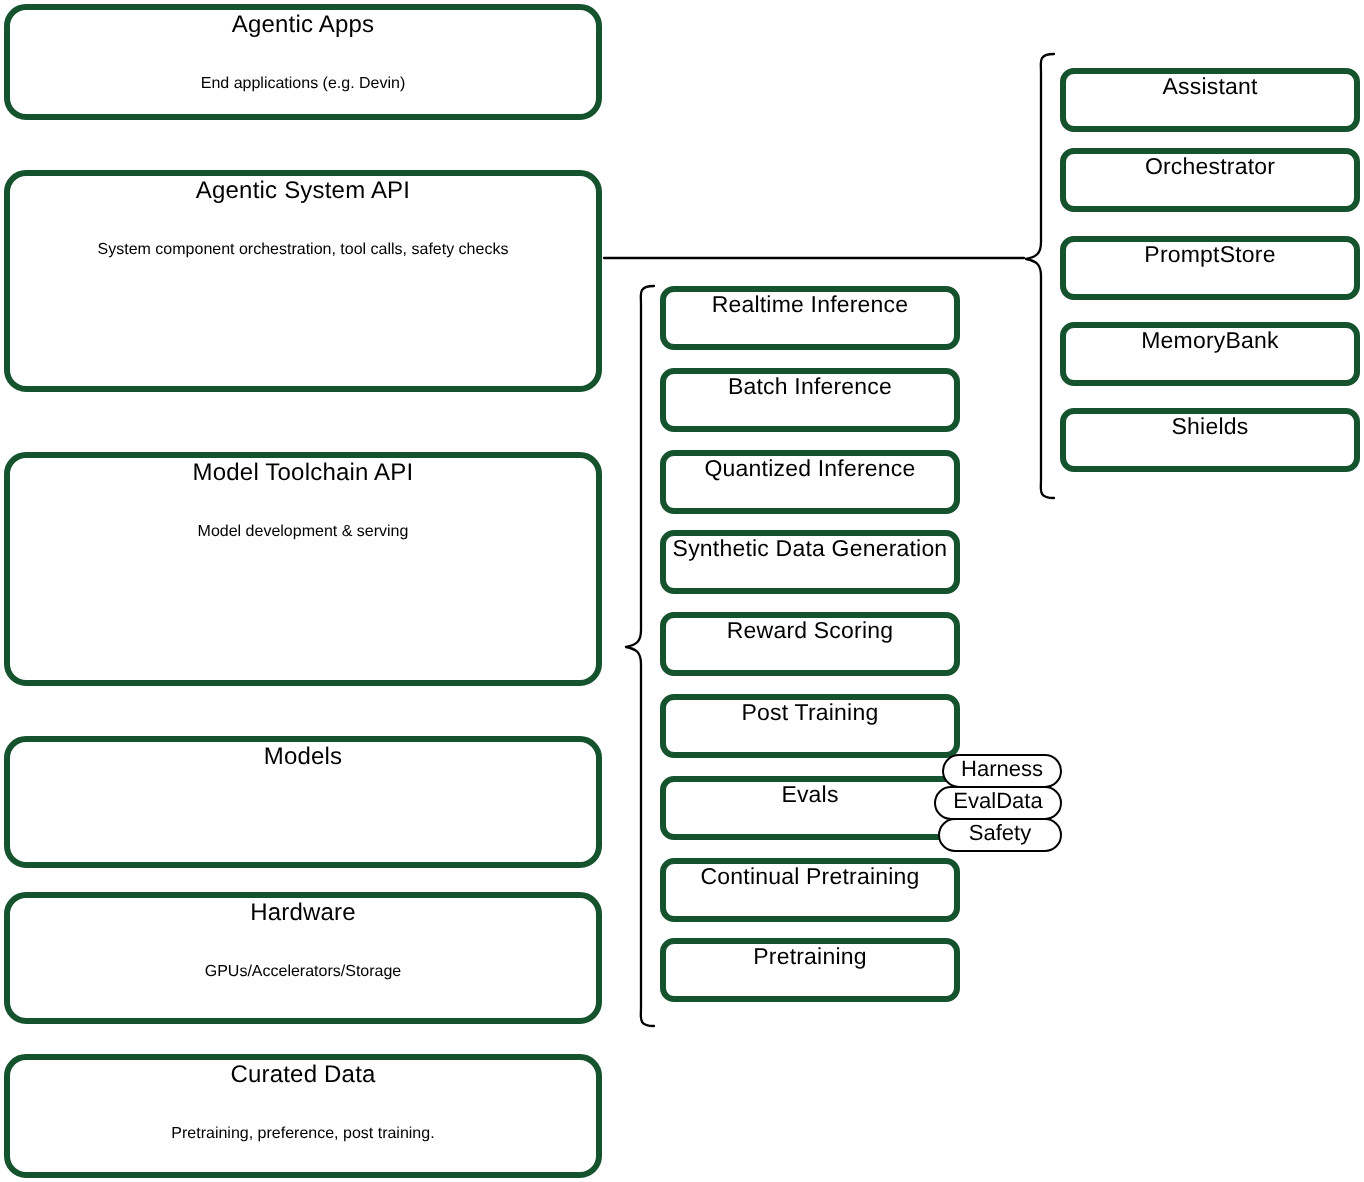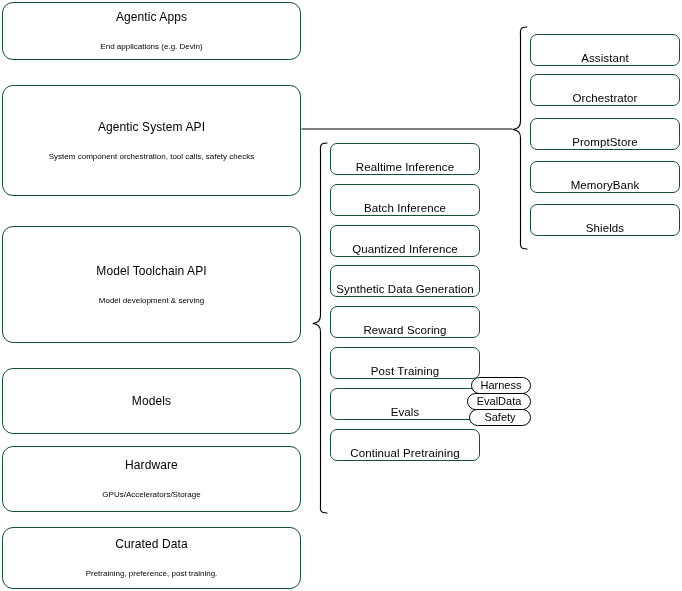--- a/index.html
+++ b/index.html
@@ -20,25 +20,24 @@
     left: 0; top: 0;
     width: 682px;
     height: 591px;
   }
 
   
   .node {
     position: absolute;
     box-sizing: border-box;
     background: #ffffff;
-    border: 1px solid #14532d;
+    border: 3px solid #14532d;
     display: flex;
     flex-direction: column;
     align-items: center;
-    justify-content: center;
     text-align: center;
   }
   .node .title {
     font-size: 12px;
     line-height: 15px;
     letter-spacing: 0.1px;
     white-space: nowrap;
   }
   .node .subtitle {
     font-size: 8px;
@@ -52,21 +51,21 @@
     left: 2px;
     width: 299px;
     border-radius: 11px;
   }
 
   
   .cap-node {
     height: 32px;
     border-radius: 7px;
   }
-  .cap-node .title { font-size: 11.5px; margin-top: 16px; }
+  .cap-node .title { font-size: 11.5px; }
 
   .mid-node { left: 330px; width: 150px; }
   .right-node { left: 530px; width: 150px; }
 
   
   .badge {
     position: absolute;
     box-sizing: border-box;
     background: #ffffff;
     border: 1px solid #000000;
@@ -168,20 +167,23 @@
   </div>
   <div class="node cap-node mid-node" style="top:347px;">
     <div class="title">Post Training</div>
   </div>
   <div class="node cap-node mid-node" style="top:388px;">
     <div class="title">Evals</div>
   </div>
   <div class="node cap-node mid-node" style="top:429px;">
     <div class="title">Continual Pretraining</div>
   </div>
+  <div class="node cap-node mid-node" style="top:469px;">
+    <div class="title">Pretraining</div>
+  </div>
 
   <div class="badge" style="left:471px;top:377px;width:60px;">
     <span>Harness</span>
   </div>
   <div class="badge" style="left:467px;top:393px;width:64px;">
     <span>EvalData</span>
   </div>
   <div class="badge" style="left:469px;top:409px;width:62px;">
     <span>Safety</span>
   </div>

